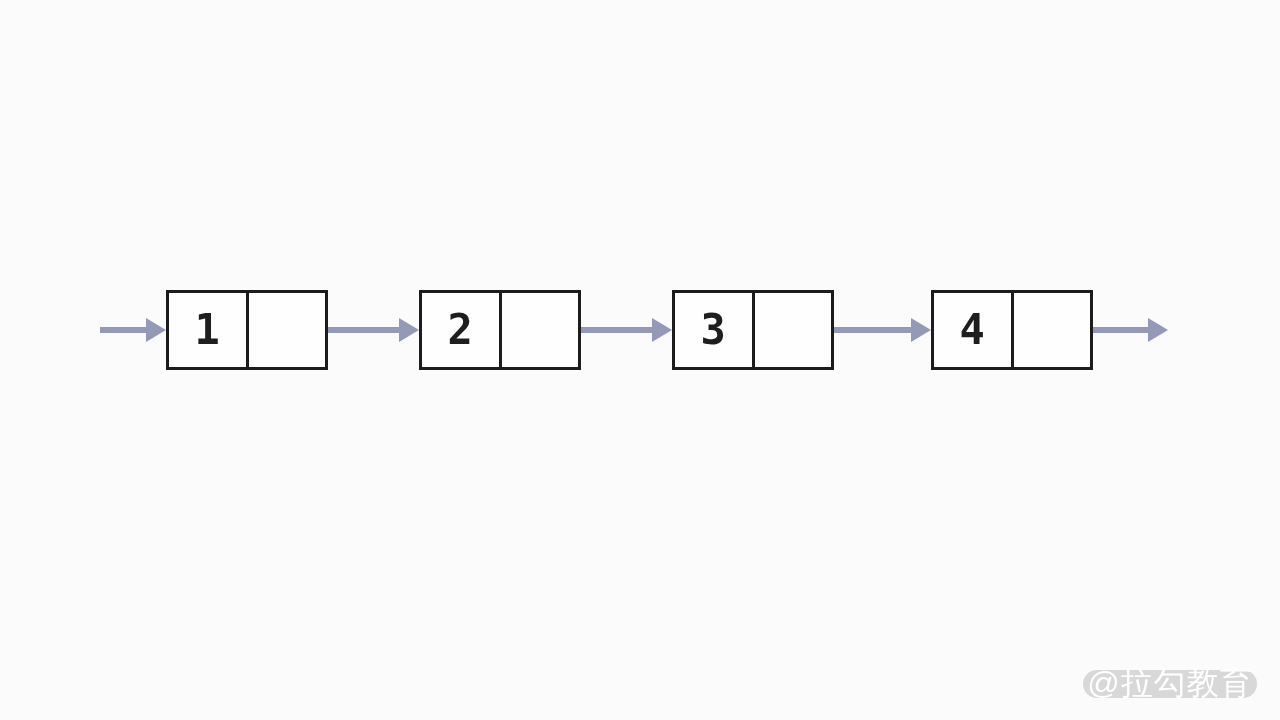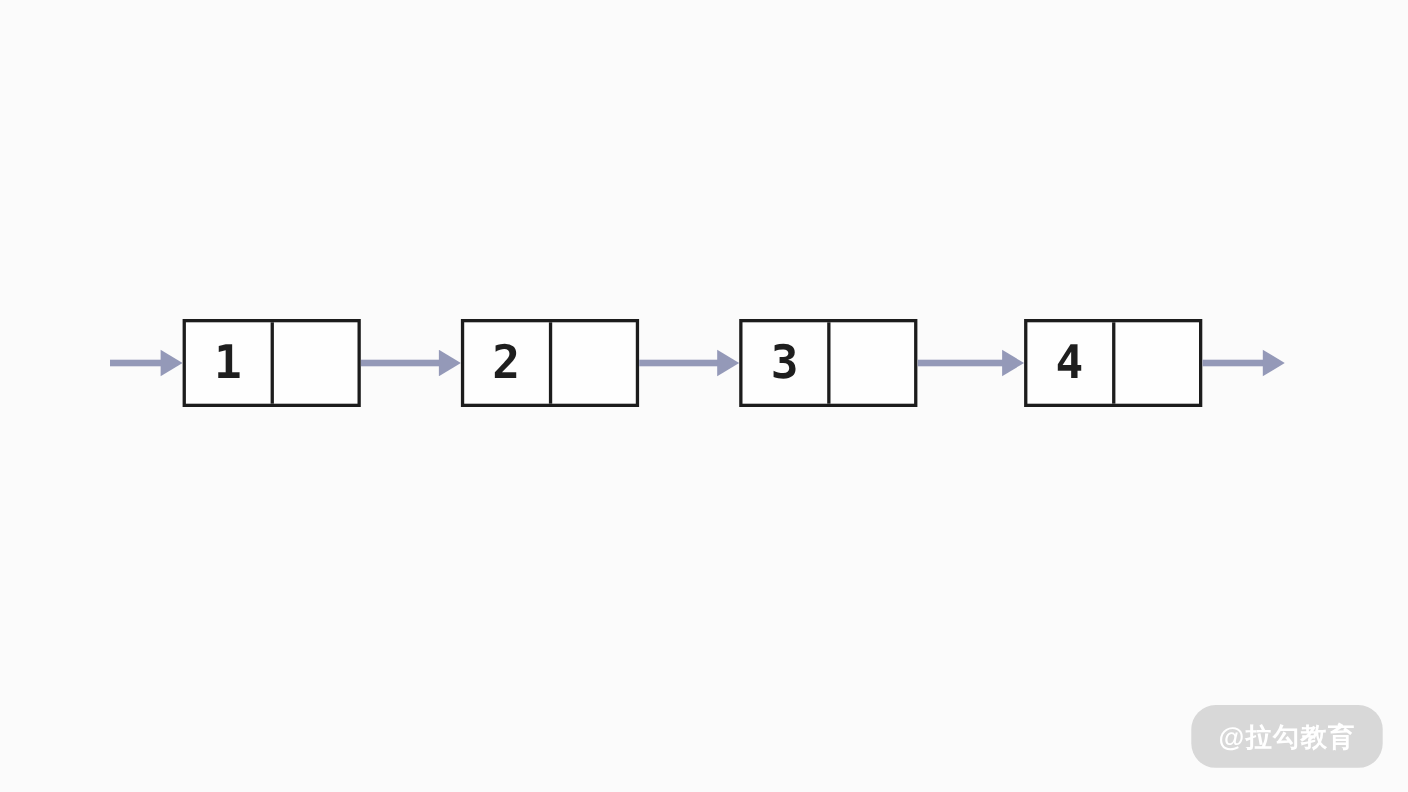--- a/index.html
+++ b/index.html
@@ -40,30 +40,30 @@
     color: var(--value-text, #1e1e1e);
     line-height: 1;
   }
   .pointer-cell { background: transparent; }
   .arrow { display: block; flex: none; }
   .watermark {
     position: absolute;
     right: 23px;
     bottom: 22px;
     width: 174px;
-    height: 57px;
+    height: 28px;
     border-radius: 22px;
     background: var(--watermark-bg, #d8d8d8);
     color: var(--watermark-text, #ffffff);
     display: flex;
     align-items: center;
     justify-content: center;
-    font-size: 24px;
+    font-size: 32px;
     letter-spacing: 1px;
-    font-weight: bold;
+    font-weight: normal;
   }
 </style>
 </head>
 <body>
 
 <div class="canvas">
   <div class="list-row" id="list-row">
       <svg width="66" height="26" viewBox="0 0 66 26" class="arrow">
         <rect x="0" y="10" width="50" height="6" fill="var(--arrow-color)"></rect>
         <polygon points="46,1 66,13 46,25" fill="var(--arrow-color)"></polygon>

